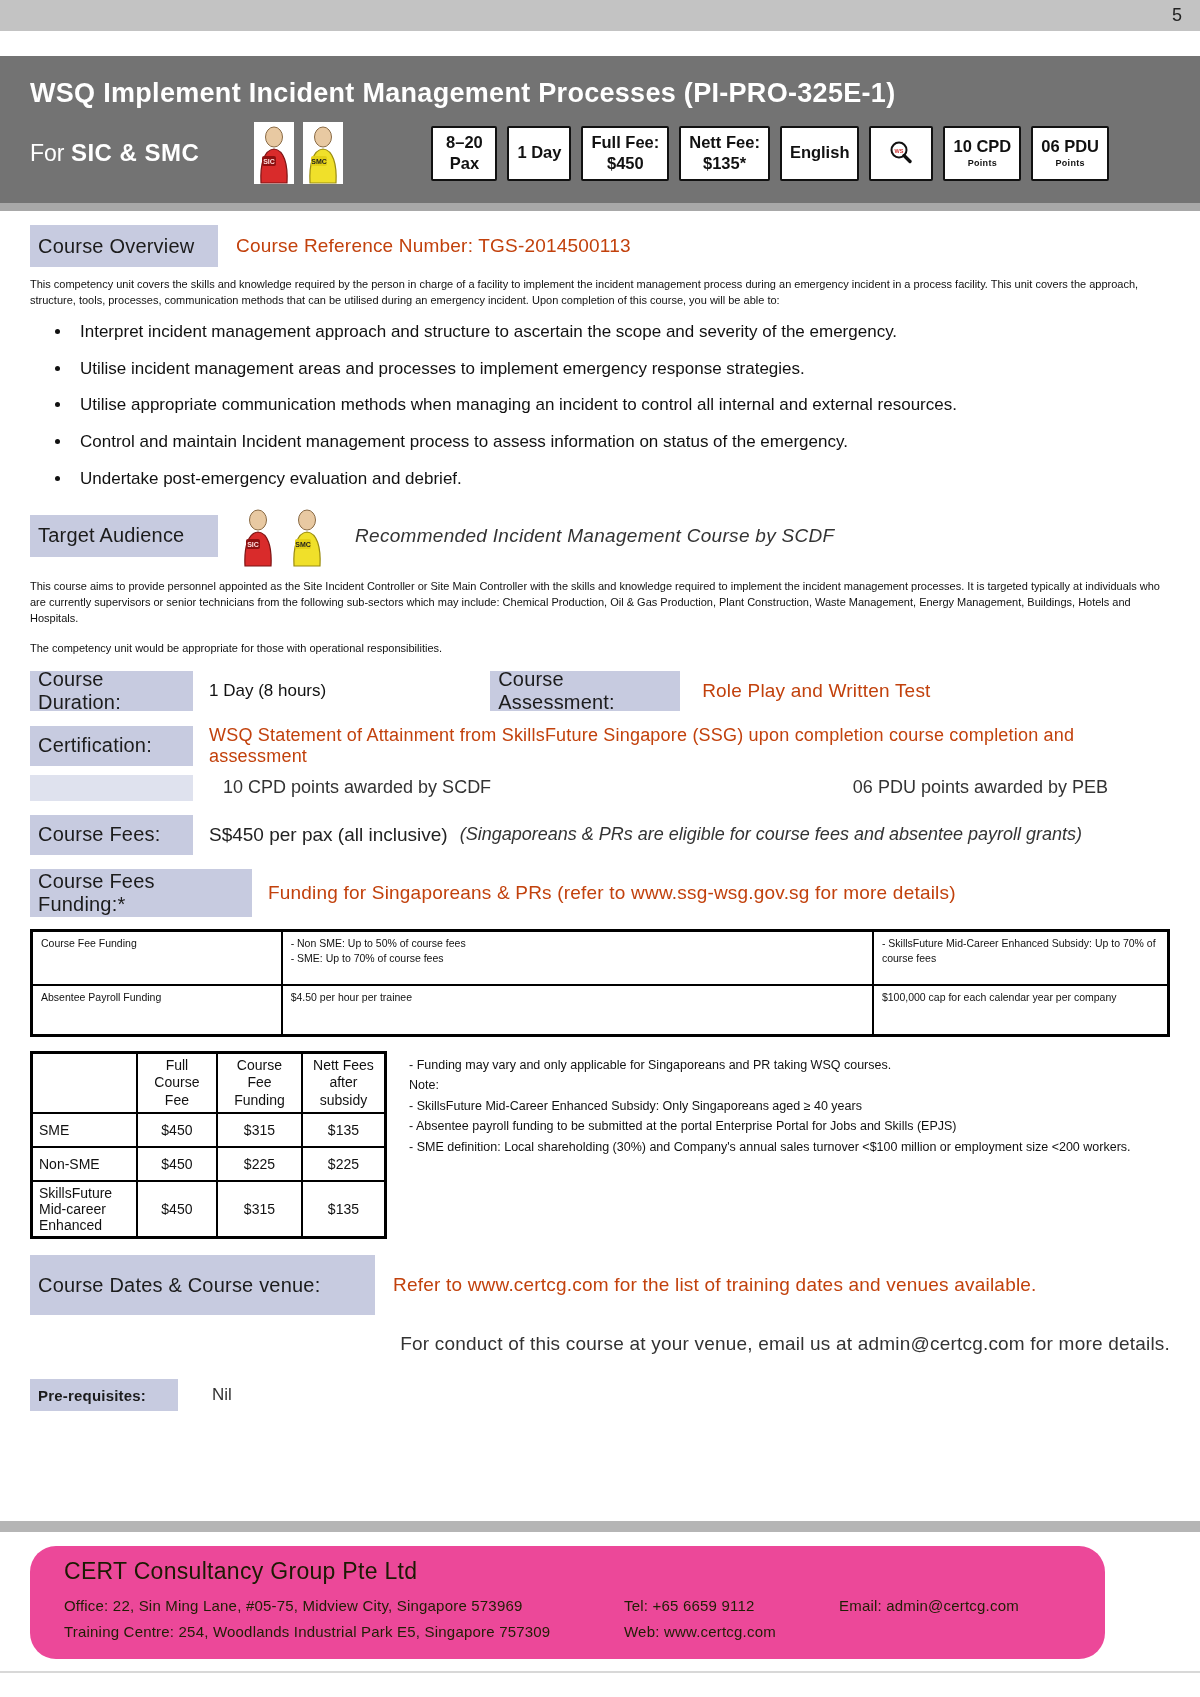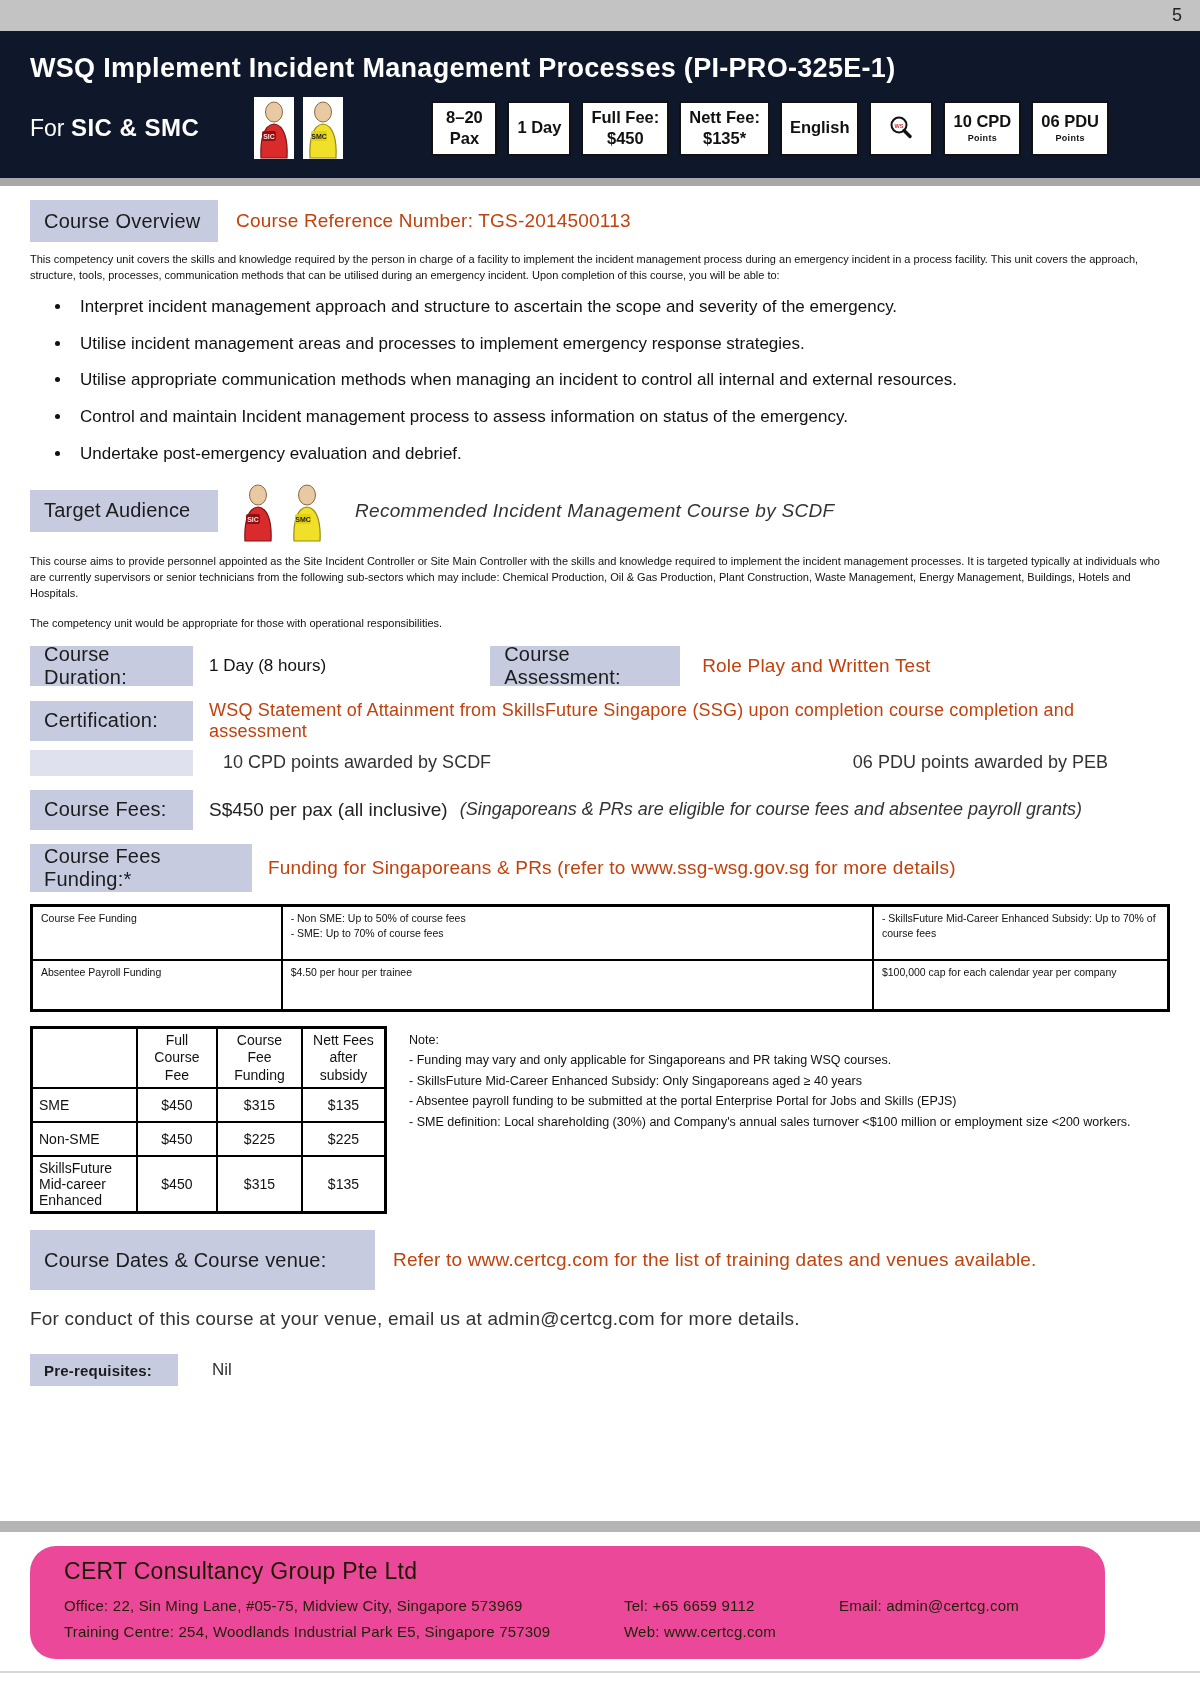--- a/index.html
+++ b/index.html
@@ -9,22 +9,22 @@
     overflow:hidden;
   }
   
   .topbar {
     height:31px; background:#c3c3c3; display:flex; align-items:center;
     justify-content:flex-end; padding-right:18px; box-sizing:border-box;
     font-size:18px; color:#222;
   }
   
   .green-header {
-    height:147px; background:#0f172a; padding:0 30px; box-sizing:border-box;
-    position:relative; overflow:hidden;
+    height:147px; background:#737373; padding:0 30px; box-sizing:border-box;
+    position:relative; overflow:hidden;margin-top:25px;
   }
   .course-title {
     color:#ffffff; font-size:27px; font-weight:bold; letter-spacing:0.3px;
     padding-top:22px; white-space:nowrap;
   }
   .header-row { display:flex; align-items:center; margin-top:13px; }
   .for-label { color:#ffffff; font-size:23px; white-space:nowrap; }
   .for-label b { font-size:24px; letter-spacing:0.5px; }
   .person-tiles { display:flex; gap:9px; margin-left:55px; }
   .person-tile { width:40px; height:62px; background:#ffffff; display:flex; align-items:flex-end; justify-content:center; }
@@ -38,21 +38,21 @@
   .badge .b-small { font-size:9px; letter-spacing:0.3px; }
   .badge.w66 { min-width:66px; } .badge.w64 { min-width:62px; }
   .badge.w80 { min-width:80px; } .badge.w76 { min-width:76px; }
   .badge.logo-badge { min-width:64px; }
   
   .separator { height:8px; background:#a8a8a8; }
   
   .content { padding:0 30px; box-sizing:border-box; }
   .label-box {
     background:#c7cbe0; color:#1c1c1c; font-size:20px; letter-spacing:0.2px;
-    display:flex; align-items:center; padding:0 14px; box-sizing:border-box;
+    display:flex; align-items:center; padding:0 8px; box-sizing:border-box;
     height:42px; flex:none;
   }
   .row { display:flex; align-items:center; }
   .value-text { font-size:19px; color:#c2410c; letter-spacing:0.2px; }
   .body-text { font-size:11px; line-height:1.45; color:#111; }
   .overview-row { margin-top:14px; }
   .overview-row .label-box { width:188px; }
   .overview-row .value-text { margin-left:18px; }
   .intro-para { margin-top:10px; }
   ul.bullet-list { margin:8px 0 0 0; padding-left:42px; }
@@ -101,21 +101,21 @@
   table.fee-table th { font-weight:normal; text-align:center; height:44px; line-height:1.25; }
   table.fee-table td { text-align:center; height:26px; }
   table.fee-table td.rowlabel { text-align:left; }
   table.fee-table col.c0 { width:122px; } table.fee-table col.c1 { width:100px; }
   table.fee-table col.c2 { width:104px; } table.fee-table col.c3 { width:104px; }
   .notes-block { margin-left:22px; font-size:12.5px; line-height:1.65; color:#111; padding-top:4px; }
   
   .dates-row { margin-top:16px; }
   .dates-row .label-box { width:345px; height:60px; }
   .dates-value { margin-left:18px; }
-  .conduct-line { margin-top:18px; font-size:19px; color:#333; letter-spacing:0.2px; }
+  .conduct-line { margin-top:18px; font-size:19px; color:#333; letter-spacing:0.2px;text-align:right; }
   .prereq-row { margin-top:24px; }
   .prereq-row .label-box { width:148px; height:32px; font-size:15px; font-weight:bold; }
   .prereq-value { margin-left:34px; font-size:17px; color:#333; }
   
   .bottom-bar { position:absolute; left:0; top:1521px; width:1200px; height:11px; background:#b5b5b5; }
   .footer-card {
     position:absolute; left:30px; top:1546px; width:1075px; height:113px;
     background:#ec4899; border-radius:26px; box-sizing:border-box;
     padding:12px 20px 0 34px; color:#1f1f04;
   }
@@ -317,22 +317,22 @@
       </tr>
       <tr>
         <td class="rowlabel">SkillsFuture Mid-career Enhanced</td>
         <td>$450</td>
         <td>$315</td>
         <td>$135</td>
       </tr>
     </tbody>
       </table>
     <div class="notes-block">
+      <div>- Funding may vary and only applicable for Singaporeans and PR taking WSQ courses.</div>
       <div>Note:</div>
-      <div>- Funding may vary and only applicable for Singaporeans and PR taking WSQ courses.</div>
       <div>- SkillsFuture Mid-Career Enhanced Subsidy: Only Singaporeans aged ≥ 40 years</div>
       <div>- Absentee payroll funding to be submitted at the portal Enterprise Portal for Jobs and Skills (EPJS)</div>
       <div>- SME definition: Local shareholding (30%) and Company's annual sales turnover &lt;$100 million or employment size &lt;200 workers.</div>
     </div>
   </div>
 
   <div class="row dates-row">
     <div class="label-box">Course Dates &amp; Course venue:</div>
     <div class="value-text dates-value">Refer to www.certcg.com for the list of training dates and venues available.</div>
   </div>

